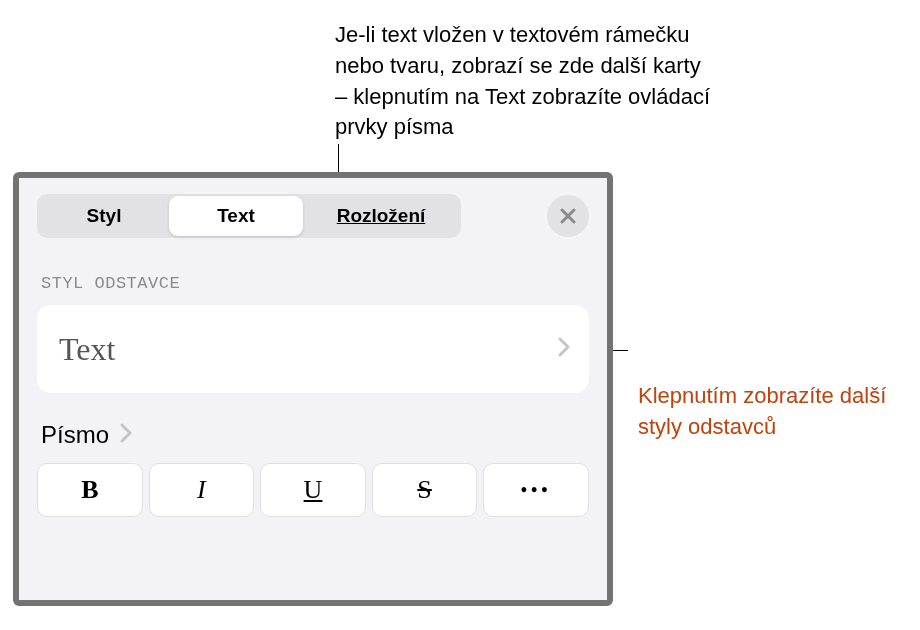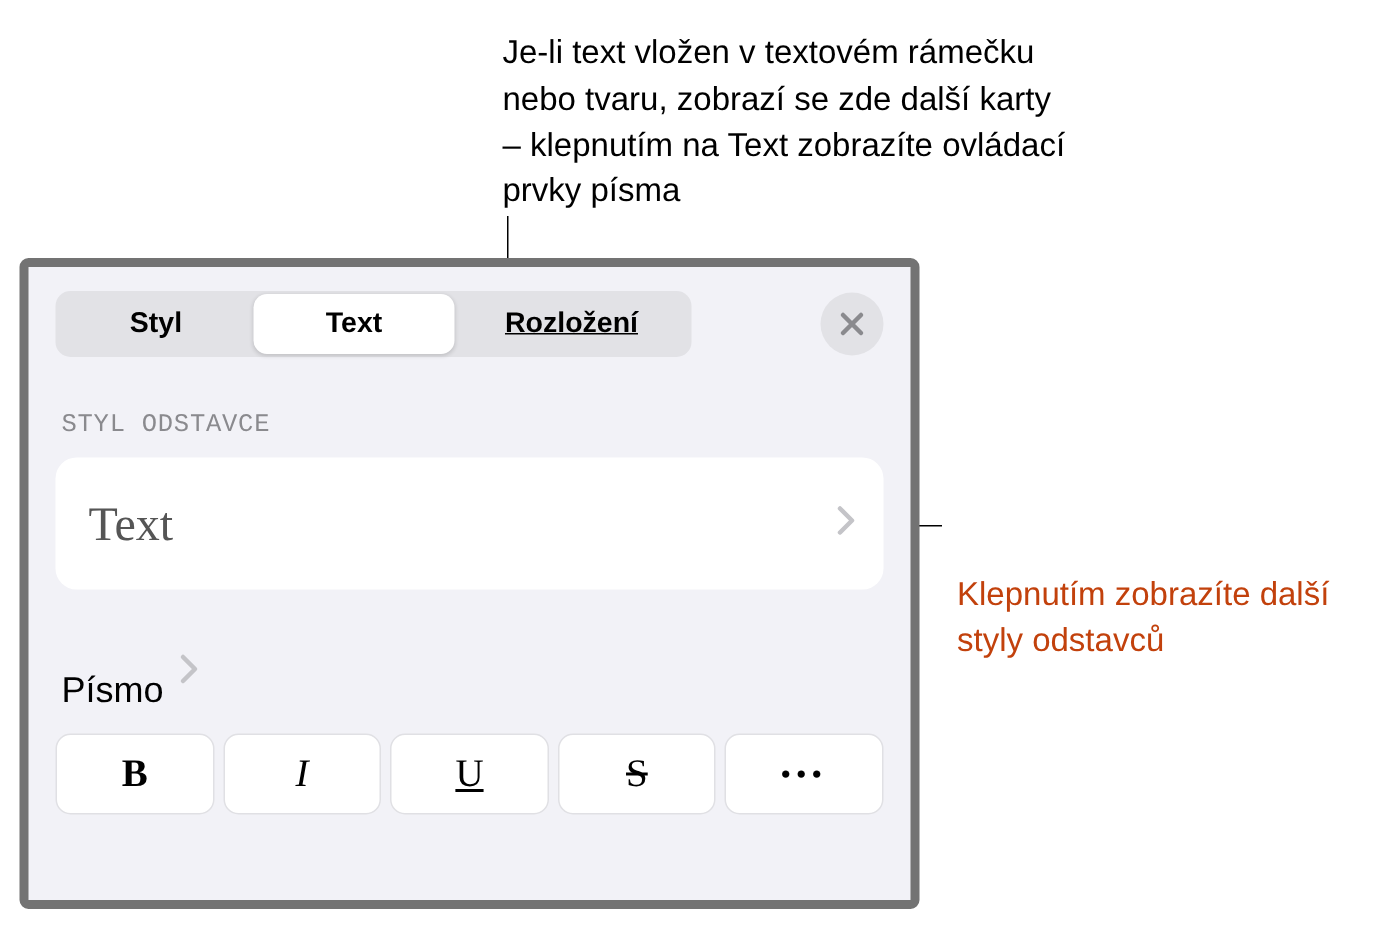--- a/index.html
+++ b/index.html
@@ -131,21 +131,20 @@
       color: #c4c4c8;
     }
     .font-row {
       display: flex;
       align-items: center;
       padding: 28px 18px 10px 22px;
     }
     .font-label {
       font-size: 24px;
       color: #000;
-      margin-top: 26px;
     }
     .font-value {
       margin-left: auto;
       font-size: 24px;
       color: #ff9500;
     }
     .font-chevron {
       margin-left: 10px;
       color: #c4c4c8;
     }

